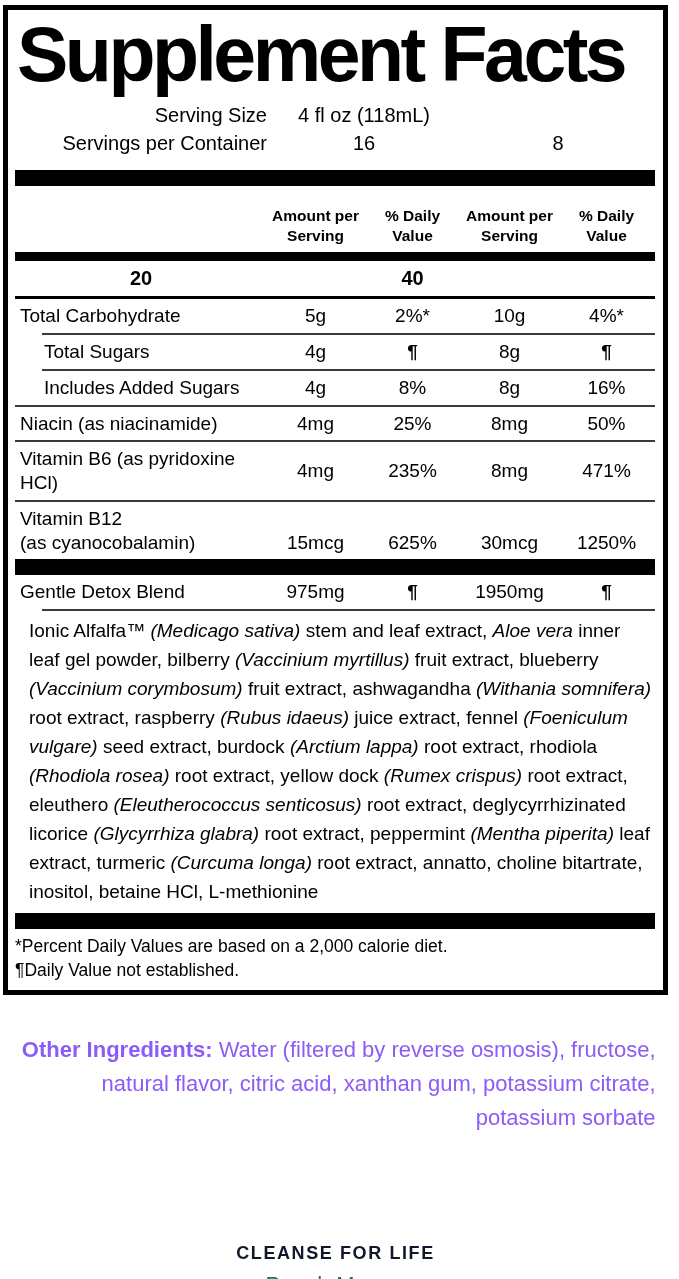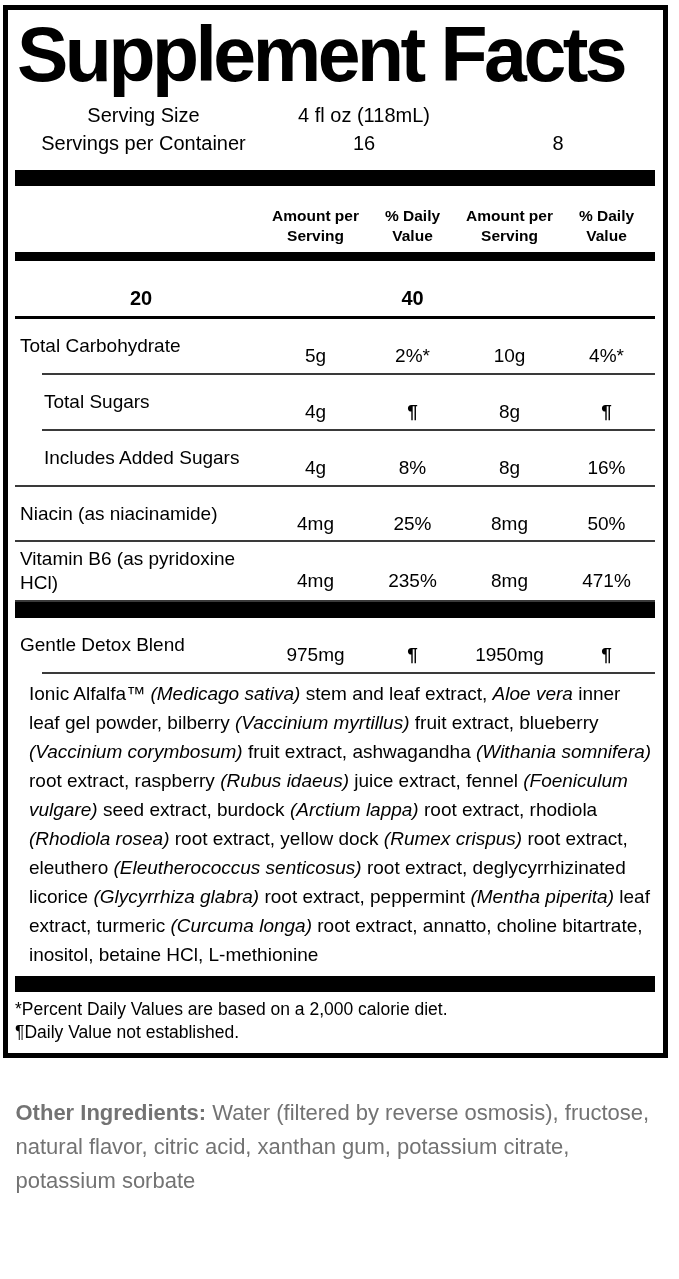--- a/index.html
+++ b/index.html
@@ -26,21 +26,21 @@
     line-height: 1.0;
     margin: 2px 0 8px 2px;
     white-space: nowrap;
   }
   .serv-row {
     display: grid;
     grid-template-columns: 1fr 194px 194px;
     font-size: 20px;
     line-height: 28px;
   }
-  .serv-label { text-align: center; padding-left: 5px; }
+  .serv-label { text-align: right; padding-left: 5px; }
   .serv-val { text-align: center; }
 
   .bar { background: #000; }
   .bar-thick { height: 16px; }
   .bar-top { margin-top: 13px; }
   .bar-med { height: 9px; }
 
   .head-row {
     display: grid;
     grid-template-columns: 1fr 97px 97px 97px 97px;
@@ -59,21 +59,21 @@
     grid-template-columns: 1fr 97px 97px 97px 97px;
     align-items: center;
     padding: 5px 0;
     font-size: 19px;
     line-height: 1.25;
   }
   .frow-bold { font-weight: bold; font-size: 20px; }
   .frow-bottom { align-items: end; }
   .fname { padding-left: 5px; white-space: pre-line; }
   .fname-indent { padding-left: 29px; }
-  .fval { text-align: center; margin-top: 20px; }
+  .fval { text-align: center; }
   .fval-pilcrow { font-weight: bold; }
 
   .rule-medium { border-top: 3px solid #000; }
   .rule-full { border-top: 2px solid #3a3a3a; }
   .rule-indent { border-top: 2px solid #3a3a3a; margin-left: 27px; }
 
   .ingredients {
     font-size: 19px;
     line-height: 29px;
     padding-left: 14px;
@@ -85,24 +85,24 @@
     font-size: 17.5px;
     line-height: 1.35;
     margin-top: 6px;
     white-space: pre-line;
   }
 
   
   .other-ing {
     margin: 40px auto 0 auto;
     width: 640px;
-    text-align: left;
+    text-align: right;
     font-size: 22px;
     line-height: 34px;
-    color: #737373;
+    color: #8b5cf6;
   }
   .other-ing b { font-weight: bold; }
 
   .product-block { margin-top: 108px; text-align: center; }
   .product-name {
     font-size: 18px;
     font-weight: bold;
     letter-spacing: 1.6px;
     color: #0f172a;
   }
@@ -191,20 +191,28 @@
         </div>
         <div class="rule-full"></div>
         <div class="frow">
           <div class="fname">Vitamin B6 (as pyridoxine HCl)</div>
           <div class="fval">4mg</div>
           <div class="fval">235%</div>
           <div class="fval">8mg</div>
           <div class="fval">471%</div>
         </div>
         <div class="rule-full"></div>
+        <div class="frow frow-bottom">
+          <div class="fname">Vitamin B12
+(as cyanocobalamin)</div>
+          <div class="fval">15mcg</div>
+          <div class="fval">625%</div>
+          <div class="fval">30mcg</div>
+          <div class="fval">1250%</div>
+        </div>
         <div class="bar bar-thick"></div>
         <div class="frow">
           <div class="fname">Gentle Detox Blend</div>
           <div class="fval">975mg</div>
           <div class="fval fval-pilcrow">¶</div>
           <div class="fval">1950mg</div>
           <div class="fval fval-pilcrow">¶</div>
         </div>
         <div class="rule-indent"></div>
       </div>

